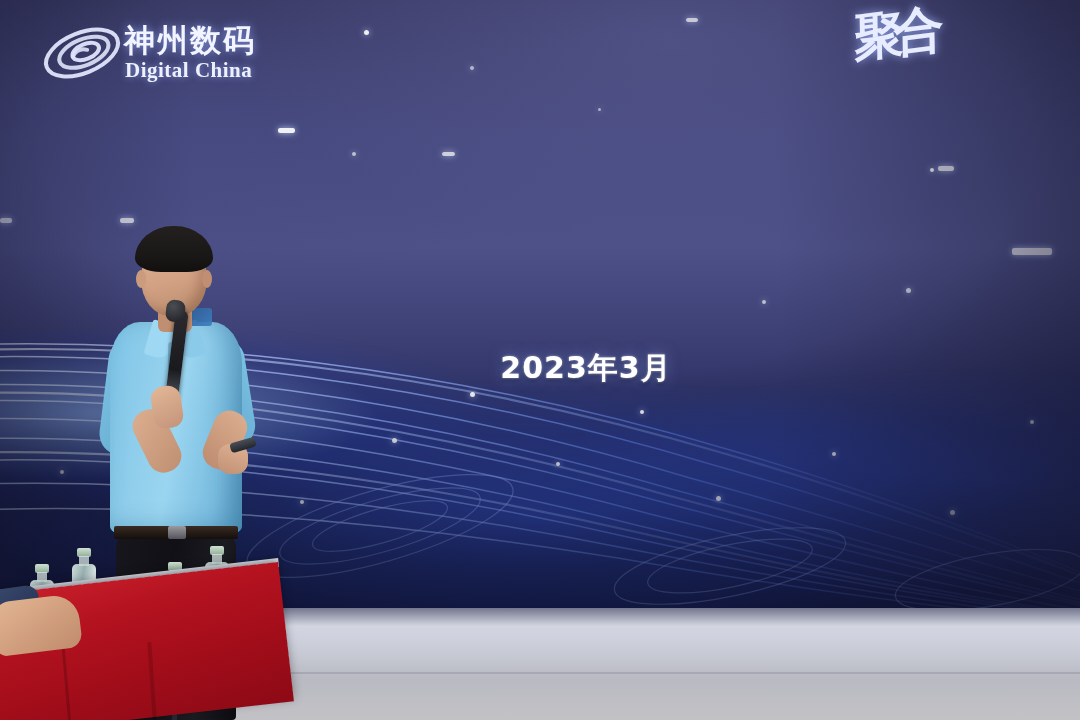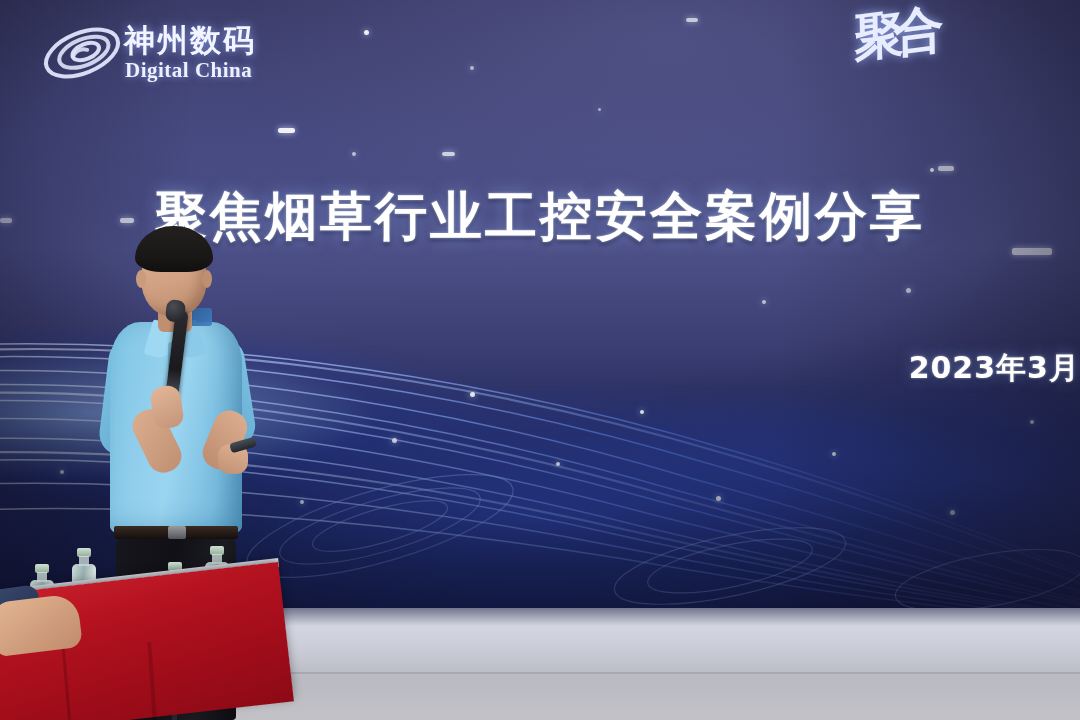--- a/index.html
+++ b/index.html
@@ -112,21 +112,21 @@
     position: absolute; left: 0; top: 182px; width: 1080px;
     text-align: center;
     font-family: "DejaVu Sans", sans-serif;
     font-size: 52px; font-weight: 700; letter-spacing: 3px;
     color: #ffffff;
     text-shadow: 0 0 3px rgba(255,255,255,.55), 0 0 16px rgba(150,180,255,.55), 0 2px 5px rgba(10,12,40,.8);
     white-space: nowrap;
   }
   .slide-date {
     position: absolute; left: 0; top: 348px; width: 1080px;
-    text-align: right; padding-left: 92px;
+    text-align: center; padding-left: 92px;
     box-sizing: border-box;
     font-family: "DejaVu Sans", sans-serif;
     font-size: 30px; font-weight: 700; letter-spacing: 1px;
     color: #ffffff;
     text-shadow: 0 0 3px rgba(255,255,255,.5), 0 0 14px rgba(150,180,255,.5), 0 2px 4px rgba(10,12,40,.75);
     white-space: nowrap;
   }
   .slide-company {
     position: absolute; left: 0; top: 455px; width: 1080px;
     text-align: center; padding-left: 82px;
@@ -414,21 +414,20 @@
         </g>
       </svg>
       <div class="cn">神州数码</div>
       <div class="en">Digital China</div>
     </div>
 
     <div class="logo-juhe">
       <div class="calli">聚合</div>
     </div>
 
-    <div class="slide-title">聚焦烟草行业工控安全案例分享</div>
     <div class="slide-date">2023年3月</div>
   </div>
 
   <div class="floor"></div>
   <div class="floor-shadow"></div>
   <div class="floor-seam"></div>
 
   <div class="speaker">
     <div class="sp-legs"></div>
     <div class="sp-leg-gap"></div>

